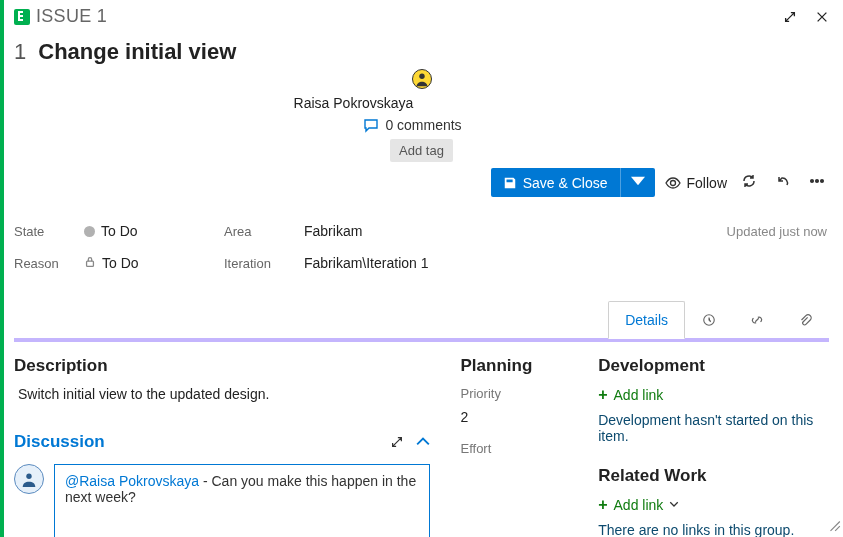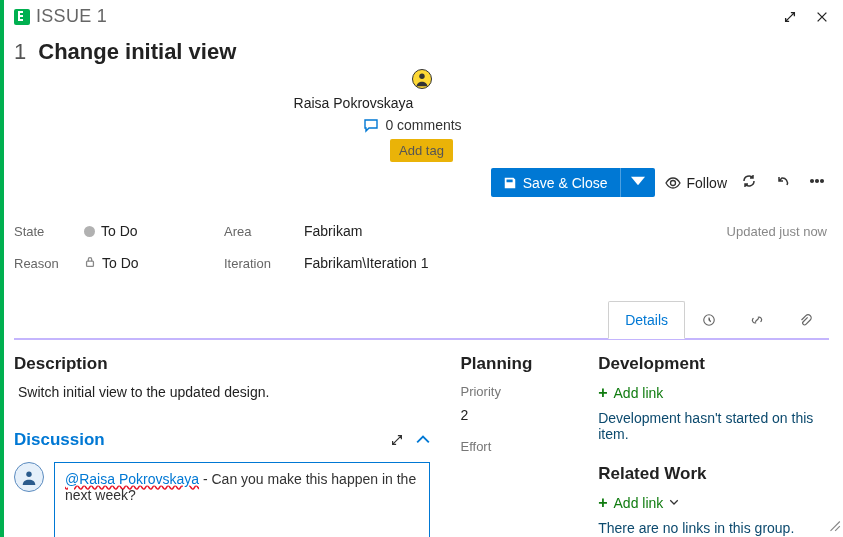--- a/index.html
+++ b/index.html
@@ -18,41 +18,41 @@
 
   .title-row { display:flex; align-items:center; margin-top:12px; }
   .title-id { font-size:22px; color:#555; margin-right:12px; font-weight:400;}
   .title-text { font-size:22px; color:#222; font-weight:700;}
 
   .meta-row { display:flex; align-items:center; margin-top:4px; gap:6px;flex-direction:column; }
   .avatar { width:20px; height:20px; border-radius:50%; background:#fdd835; border:1px solid #333; display:inline-flex; align-items:center; justify-content:center; font-size:11px;}
   .assignee { font-size:14px; color:#222; margin-left:4px; margin-right:140px;}
   .comments-btn { display:inline-flex; align-items:center; gap:6px; color:#333; margin-right:18px; cursor:pointer;}
   .comments-btn svg { width:16px; height:16px; fill:#0078d4; stroke:#0078d4; }
-  .addtag-btn { background:#eab308; color:#555; padding:4px 9px; font-size:13px; border-radius:2px; cursor:pointer;}
+  .addtag-btn { background:#e5e5e5; color:#555; padding:4px 9px; font-size:13px; border-radius:2px; cursor:pointer;}
   .meta-right { margin-left:auto; display:flex; align-items:center; gap:10px; }
   .save-btn { display:flex; background:#0078d4; color:#fff; align-items:center; border-radius:2px; overflow:hidden;}
   .save-btn .main { padding:6px 12px; display:flex; align-items:center; gap:6px; cursor:pointer; font-size:14px;}
   .save-btn .caret { border-left:1px solid rgba(255,255,255,.3); padding:6px 10px; cursor:pointer;}
   .save-btn svg { width:14px; height:14px; fill:#fff; }
   .follow-btn { display:flex; align-items:center; gap:6px; cursor:pointer; color:#222; }
   .follow-btn svg { width:16px; height:16px; }
   .tool-icon { cursor:pointer; padding:4px;}
   .tool-icon svg { width:16px; height:16px; stroke:#333; fill:none; stroke-width:1.5;}
 
   
   .fields { display:grid; grid-template-columns:70px 140px 80px 240px 1fr; row-gap:16px; margin-top:26px; align-items:center; }
   .fld-label { font-size:13px; color:#666; }
   .fld-val { font-size:14px; color:#222; display:flex; align-items:center; gap:6px;}
   .dot { width:11px; height:11px; border-radius:50%; background:#b1b1b1; display:inline-block;}
   .lock-icon svg { width:12px; height:12px; stroke:#888; fill:none; stroke-width:1.5;}
   .updated { text-align:right; color:#888; font-size:13px; padding-right:2px;}
 
   
-  .tabs-row { display:flex; margin-top:30px; border-bottom:2px solid #c4b5fd;}
+  .tabs-row { display:flex; margin-top:30px; border-bottom:4px solid #c4b5fd;}
   .tabs-spacer { flex:1; }
   .tab { padding:10px 16px; border:1px solid transparent; color:#666; cursor:pointer; display:flex; align-items:center;}
   .tab.active { border:1px solid #d0d0d0; border-bottom:1px solid #fff; border-radius:2px 2px 0 0; color:#0078d4; font-weight:400; margin-bottom:-1px; background:#fff;}
   .tab svg { width:14px; height:14px; }
 
   
   .body-cols { display:flex; margin-top:14px; gap:30px; }
   .col-l { flex:1.7; }
   .col-m { flex:0.7; }
   .col-r { flex:1.5; }
@@ -62,21 +62,21 @@
 
   .disc-hdr { display:flex; align-items:center; color:#0078d4; font-size:17px; font-weight:600; margin-bottom:12px;}
   .disc-hdr .sp { flex:1;}
   .disc-hdr svg { width:14px; height:14px; }
 
   .disc-row { display:flex; gap:10px; align-items:flex-start;}
   .disc-row .av { width:30px; height:30px; border-radius:50%; background:#e6f0fa; border:1px solid #5b8bbf; display:flex; align-items:center; justify-content:center; flex-shrink:0;}
   .disc-row .av svg { width:18px; height:18px;}
   .editor { flex:1; border:1px solid #0078d4; min-height:122px; display:flex; flex-direction:column;}
   .editor-body { flex:1; padding:8px 10px; font-size:14px;}
-  .mention { color:#0078d4; text-decoration:underline; text-decoration-style:wavy; text-decoration-color:#e81123;}
+  .mention { color:#0078d4; text-decoration-style:wavy; text-decoration-color:#e81123;}
   .editor-toolbar { display:flex; align-items:center; gap:18px; padding:8px 12px; color:#333;}
   .editor-toolbar .tb { cursor:pointer; display:inline-flex; align-items:center; gap:2px;}
   .editor-toolbar svg { width:14px; height:14px;}
 
   .sm-label { font-size:13px; color:#777; margin-bottom:8px;}
   .sm-val { font-size:14px; color:#222; margin-bottom:16px;}
 
   .addlink { color:#107c10; display:flex; align-items:center; gap:6px; cursor:pointer; margin-bottom:8px; font-size:14px;}
   .addlink .plus { color:#107c10; font-weight:bold; font-size:16px;}
   .hint { font-size:14px; color:#0c4a6e;}

